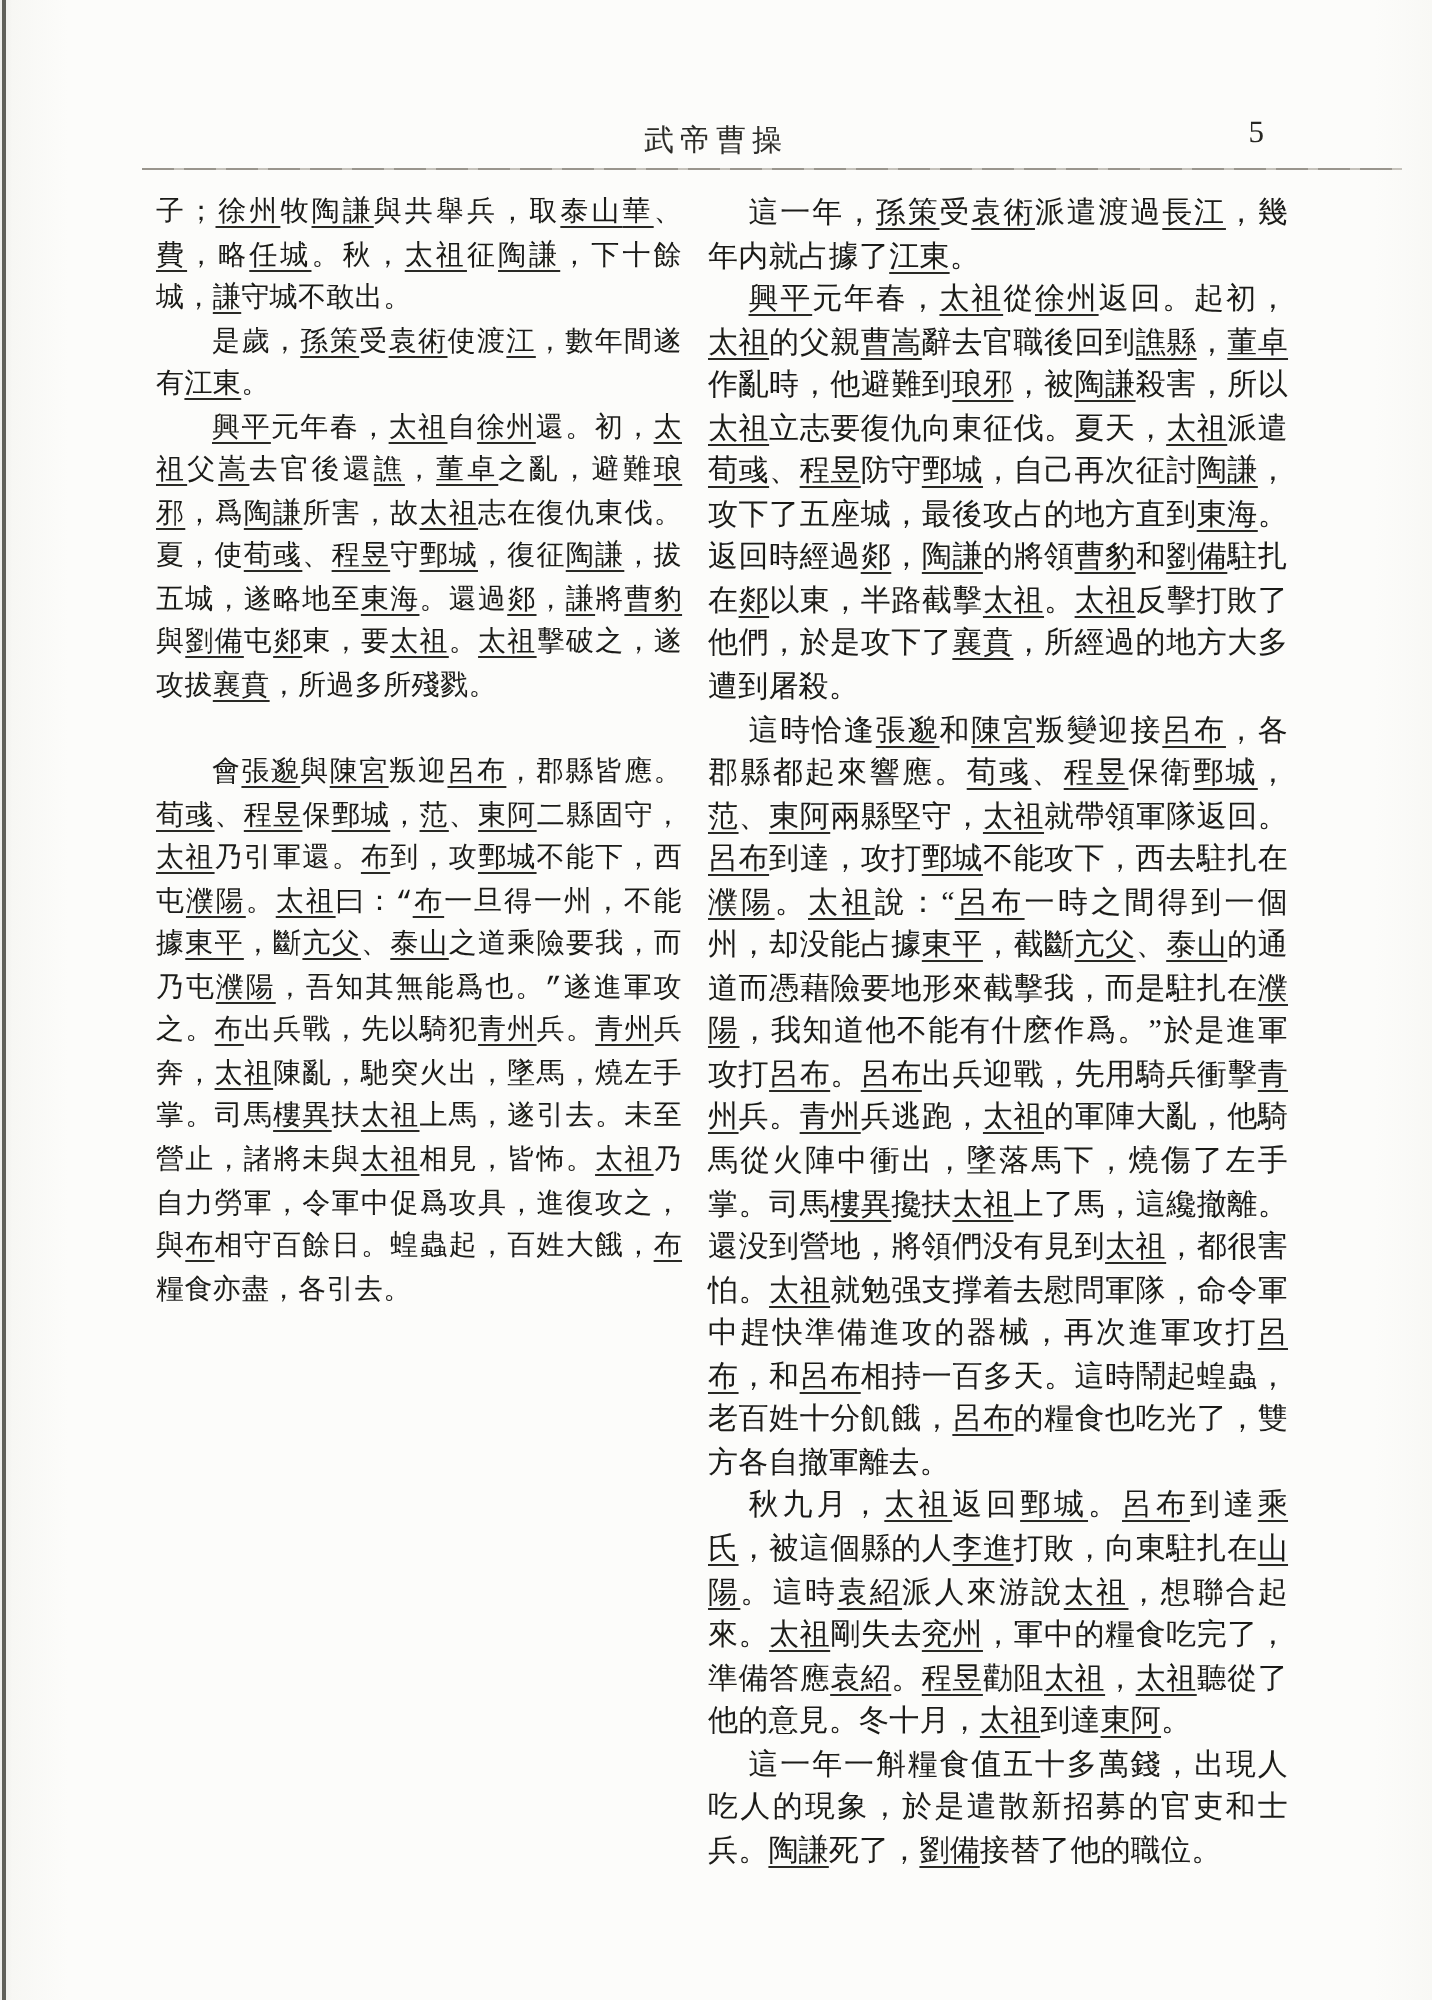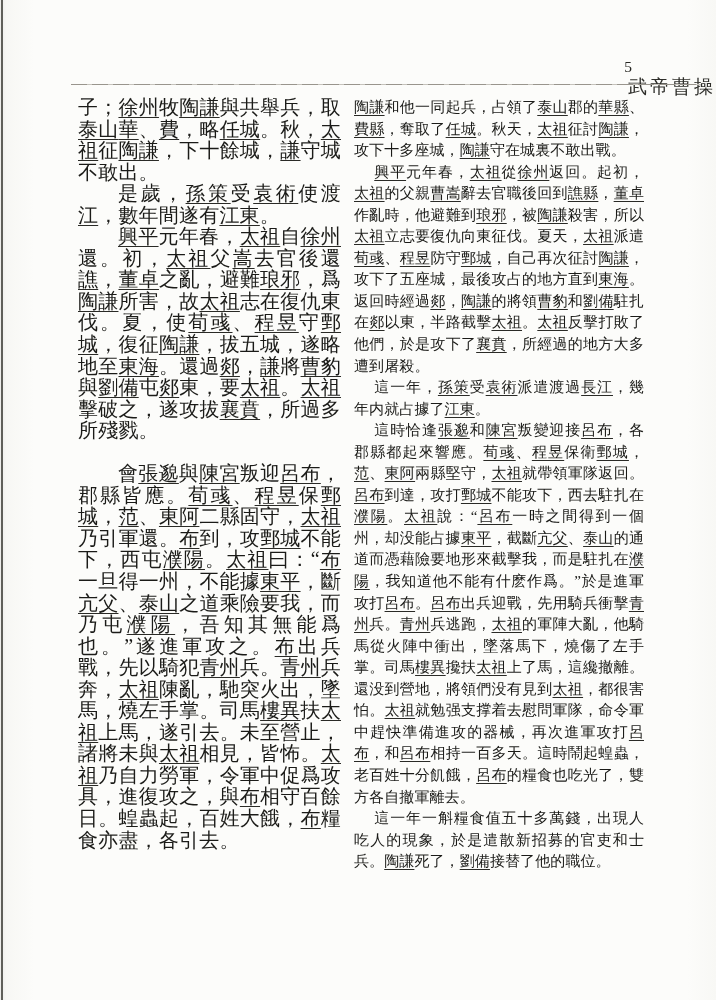--- a/index.html
+++ b/index.html
@@ -11,22 +11,22 @@
   .page{
     position:relative;width:716px;height:1000px;
     background:linear-gradient(90deg,#ececea 0px,#f7f7f4 6px,#fcfcfa 34px,#fcfcfa 96%,#f8f8f5 100%);
     color:#1c1c1c;
   }
   .edge-line{
     position:absolute;left:1px;top:0;width:2px;height:100%;
     background:#45453f;opacity:.85;
   }
   .running-title{
-    position:absolute;top:74px;left:0;width:100%;
-    text-align:right;font-size:19px;letter-spacing:3px;color:#2d2d29;
+    position:absolute;top:61px;left:0;width:100%;
+    text-align:center;font-size:15px;letter-spacing:3px;color:#2d2d29;
   }
   .page-num{
     position:absolute;top:58px;right:84px;
     font-size:15.5px;color:#262622;
   }
   .rule{
     position:absolute;top:84px;left:71px;width:630px;height:1px;
     background:repeating-linear-gradient(90deg,#99958d 0 16px,#c6c3bc 16px 21px);
   }
   .columns{
@@ -36,21 +36,21 @@
   .col{display:block;}
   .col-classical{width:263px;}
   .col-translation{width:290px;}
   .col p{
     margin:0;
     text-align:justify;
     text-align-last:left;
     color:#1b1b18;
   }
   .col-classical p{
-    font-size:20px;line-height:21.55px;text-indent:2em;letter-spacing:.2px;
+    font-size:14px;line-height:21.55px;text-indent:2em;letter-spacing:.2px;font-family:Liberation Mono, monospace;
   }
   .col-translation p{
     font-size:15px;line-height:21.55px;text-indent:1.35em;letter-spacing:.1px;
   }
   .col p.noindent{text-indent:0;}
   .col p.gap{margin-top:21.5px;}
   .col u{
     text-decoration:underline;
     text-decoration-thickness:1px;
     text-underline-offset:2.5px;
@@ -71,21 +71,21 @@
   <div class="columns">
 
     <section class="col col-classical">
       <p class="noindent">子；<u>徐州</u>牧<u>陶謙</u>與共舉兵，取<u>泰山</u><u>華</u>、<u>費</u>，略<u>任城</u>。秋，<u>太祖</u>征<u>陶謙</u>，下十餘城，<u>謙</u>守城不敢出。</p>
       <p>是歲，<u>孫策</u>受<u>袁術</u>使渡<u>江</u>，數年間遂有<u>江東</u>。</p>
       <p><u>興平</u>元年春，<u>太祖</u>自<u>徐州</u>還。初，<u>太祖</u>父<u>嵩</u>去官後還<u>譙</u>，<u>董卓</u>之亂，避難<u>琅邪</u>，爲<u>陶謙</u>所害，故<u>太祖</u>志在復仇東伐。夏，使<u>荀彧</u>、<u>程昱</u>守<u>鄄城</u>，復征<u>陶謙</u>，拔五城，遂略地至<u>東海</u>。還過<u>郯</u>，<u>謙</u>將<u>曹豹</u>與<u>劉備</u>屯<u>郯</u>東，要<u>太祖</u>。<u>太祖</u>擊破之，遂攻拔<u>襄賁</u>，所過多所殘戮。</p>
       <p class="gap">會<u>張邈</u>與<u>陳宮</u>叛迎<u>呂布</u>，郡縣皆應。<u>荀彧</u>、<u>程昱</u>保<u>鄄城</u>，<u>范</u>、<u>東阿</u>二縣固守，<u>太祖</u>乃引軍還。<u>布</u>到，攻<u>鄄城</u>不能下，西屯<u>濮陽</u>。<u>太祖</u>曰：“<u>布</u>一旦得一州，不能據<u>東平</u>，斷<u>亢父</u>、<u>泰山</u>之道乘險要我，而乃屯<u>濮陽</u>，吾知其無能爲也。”遂進軍攻之。<u>布</u>出兵戰，先以騎犯<u>青州</u>兵。<u>青州</u>兵奔，<u>太祖</u>陳亂，馳突火出，墜馬，燒左手掌。司馬<u>樓異</u>扶<u>太祖</u>上馬，遂引去。未至營止，諸將未與<u>太祖</u>相見，皆怖。<u>太祖</u>乃自力勞軍，令軍中促爲攻具，進復攻之，與<u>布</u>相守百餘日。蝗蟲起，百姓大餓，<u>布</u>糧食亦盡，各引去。</p>
     </section>
 
     <section class="col col-translation">
-      <p class="noindent"><u>陶謙</u>和他一同起兵，占領了<u>泰山</u>郡的<u>華縣</u>、<u>費縣</u>，奪取了<u>任城</u>。秋天，<u>太祖</u>征討<u>陶謙</u>，攻下十多座城，<u>陶謙</u>守在城裏不敢出戰。</p>
+      <p>這一年，<u>孫策</u>受<u>袁術</u>派遣渡過<u>長江</u>，幾年内就占據了<u>江東</u>。</p>
       <p><u>興平</u>元年春，<u>太祖</u>從<u>徐州</u>返回。起初，<u>太祖</u>的父親<u>曹嵩</u>辭去官職後回到<u>譙縣</u>，<u>董卓</u>作亂時，他避難到<u>琅邪</u>，被<u>陶謙</u>殺害，所以<u>太祖</u>立志要復仇向東征伐。夏天，<u>太祖</u>派遣<u>荀彧</u>、<u>程昱</u>防守<u>鄄城</u>，自己再次征討<u>陶謙</u>，攻下了五座城，最後攻占的地方直到<u>東海</u>。返回時經過<u>郯</u>，<u>陶謙</u>的將領<u>曹豹</u>和<u>劉備</u>駐扎在<u>郯</u>以東，半路截擊<u>太祖</u>。<u>太祖</u>反擊打敗了他們，於是攻下了<u>襄賁</u>，所經過的地方大多遭到屠殺。</p>
-      <p>這一年，<u>孫策</u>受<u>袁術</u>派遣渡過<u>長江</u>，幾年内就占據了<u>江東</u>。</p>
       <p>這時恰逢<u>張邈</u>和<u>陳宮</u>叛變迎接<u>呂布</u>，各郡縣都起來響應。<u>荀彧</u>、<u>程昱</u>保衛<u>鄄城</u>，<u>范</u>、<u>東阿</u>兩縣堅守，<u>太祖</u>就帶領軍隊返回。<u>呂布</u>到達，攻打<u>鄄城</u>不能攻下，西去駐扎在<u>濮陽</u>。<u>太祖</u>說：“<u>呂布</u>一時之間得到一個州，却没能占據<u>東平</u>，截斷<u>亢父</u>、<u>泰山</u>的通道而憑藉險要地形來截擊我，而是駐扎在<u>濮陽</u>，我知道他不能有什麽作爲。”於是進軍攻打<u>呂布</u>。<u>呂布</u>出兵迎戰，先用騎兵衝擊<u>青州</u>兵。<u>青州</u>兵逃跑，<u>太祖</u>的軍陣大亂，他騎馬從火陣中衝出，墜落馬下，燒傷了左手掌。司馬<u>樓異</u>攙扶<u>太祖</u>上了馬，這纔撤離。還没到營地，將領們没有見到<u>太祖</u>，都很害怕。<u>太祖</u>就勉强支撑着去慰問軍隊，命令軍中趕快準備進攻的器械，再次進軍攻打<u>呂布</u>，和<u>呂布</u>相持一百多天。這時鬧起蝗蟲，老百姓十分飢餓，<u>呂布</u>的糧食也吃光了，雙方各自撤軍離去。</p>
+      <p>秋九月，<u>太祖</u>返回<u>鄄城</u>。<u>呂布</u>到達<u>乘氏</u>，被這個縣的人<u>李進</u>打敗，向東駐扎在<u>山陽</u>。這時<u>袁紹</u>派人來游說<u>太祖</u>，想聯合起來。<u>太祖</u>剛失去<u>兖州</u>，軍中的糧食吃完了，準備答應<u>袁紹</u>。<u>程昱</u>勸阻<u>太祖</u>，<u>太祖</u>聽從了他的意見。冬十月，<u>太祖</u>到達<u>東阿</u>。</p>
       <p>這一年一斛糧食值五十多萬錢，出現人吃人的現象，於是遣散新招募的官吏和士兵。<u>陶謙</u>死了，<u>劉備</u>接替了他的職位。</p>
     </section>
 
   </div>
 </div>
 
 </body></html>

